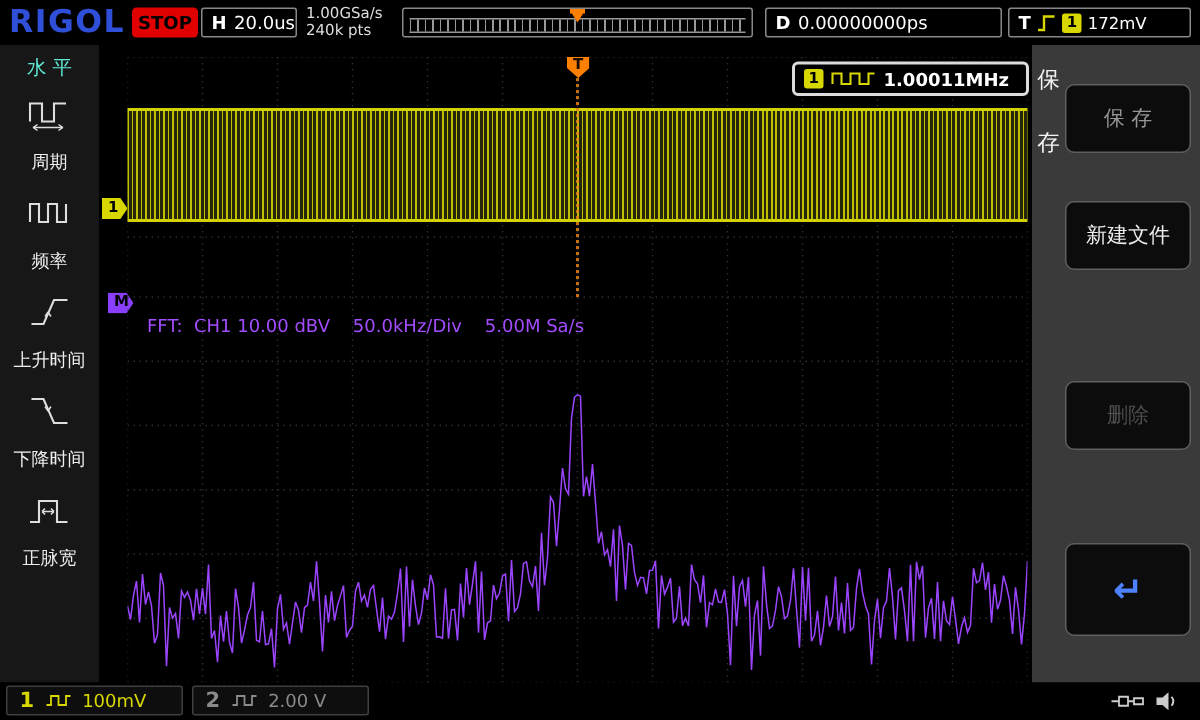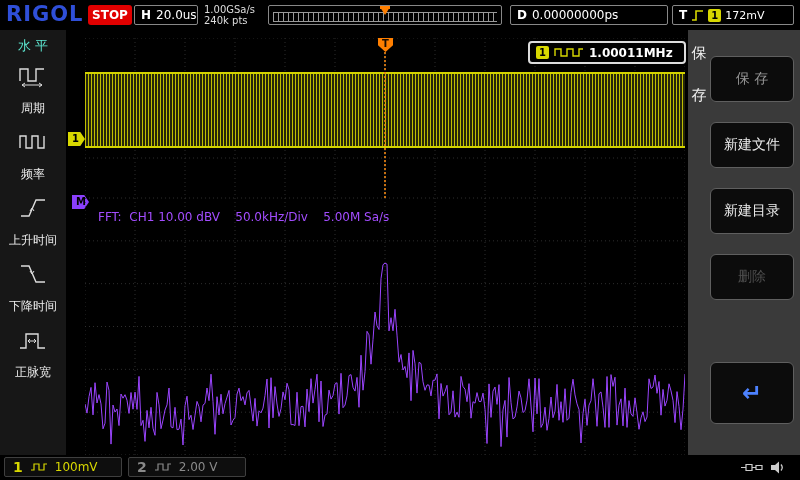--- a/index.html
+++ b/index.html
@@ -7,21 +7,21 @@
     width:800px;height:480px;position:relative;overflow:hidden;
     background:#000;color:#ddd;
     font-family:"DejaVu Sans","Liberation Sans",sans-serif;
   }
   .abs{position:absolute;}
 
   
   #top-bar{left:0;top:0;width:740px;height:30px;background:#000;}
   #logo{left:6px;top:2px;font-size:21px;font-weight:bold;color:#2f4fd8;letter-spacing:1px;}
   #stop-badge{left:88px;top:5px;width:44px;height:20px;background:#e10000;border-radius:3px;
-    color:#ffffff;font-weight:bold;font-size:12px;display:flex;align-items:center;justify-content:center;}
+    color:#000000;font-weight:bold;font-size:12px;display:flex;align-items:center;justify-content:center;}
   .tb-box{border:1px solid #888;border-radius:2px;height:20px;display:flex;align-items:center;
     gap:5px;padding:0 6px;box-sizing:border-box;background:#000;}
   #h-box{left:134px;top:5px;width:64px;}
   #h-box .lbl{font-weight:bold;color:#fff;font-size:12px;}
   #h-box .val{color:#fff;font-size:12px;}
   #rate-block{left:204px;top:4px;font-size:10px;line-height:11px;color:#ddd;}
   #ov-box{left:268px;top:5px;width:234px;height:20px;border:1px solid #888;border-radius:2px;
     box-sizing:border-box;background:#000;}
   #ov-wave{position:absolute;left:4px;right:4px;top:6px;height:8px;
     background:repeating-linear-gradient(90deg,#999 0 1px,transparent 1px 5px);
@@ -68,21 +68,21 @@
 
   
   #right-menu{left:688px;top:30px;width:112px;height:425px;background:#3a3a3a;}
   .rm-char{position:absolute;left:0;width:22px;text-align:center;color:#f2f2f2;font-size:15px;}
   #rm-char-0{top:14px;}
   #rm-char-1{top:56px;}
   .rm-btn{position:absolute;left:22px;width:84px;height:46px;background:#0c0c0c;
     border:1px solid #5f5f5f;border-radius:6px;box-sizing:border-box;
     display:flex;align-items:center;justify-content:center;font-size:14px;cursor:pointer;}
   #rm-btn-0{top:26px;color:#969696;}
-  #rm-btn-1{top:92px;color:#ececec;}
+  #rm-btn-1{top:104px;color:#ececec;}
   #rm-btn-2{top:158px;color:#ececec;}
   #rm-btn-3{top:224px;color:#4f4f4f;}
   #rm-btn-4{top:332px;height:62px;color:#4d82ff;font-size:24px;font-weight:bold;}
 
   
   #bottom-bar{left:0;top:455px;width:800px;height:25px;background:#000;}
   .ch-badge{position:absolute;top:2px;height:20px;background:#0e0e0e;border:1px solid #3f3f3f;border-radius:2px;
     display:flex;align-items:center;gap:7px;padding:0 8px;box-sizing:border-box;cursor:pointer;}
   #ch1-badge{left:4px;width:118px;color:#d8d800;}
   #ch2-badge{left:128px;width:118px;color:#8a8a8a;}
@@ -227,21 +227,20 @@
       <line x1="0" y1="257" x2="600" y2="257" stroke="#2e2e2e" stroke-width="1" stroke-dasharray="1,3"></line>
       <polyline points="0,206.0 2,215.1 4,198.7 6,189.4 8,216.9 10,184.7 12,205.0 14,196.6 16,205.9 18,230.8 20,225.2 22,184.0 24,192.3 26,246.1 28,207.0 30,214.1 32,211.0 34,227.6 36,196.0 38,200.2 40,196.7 42,202.2 44,215.4 46,194.5 48,211.2 50,194.1 52,211.4 54,178.4 56,227.6 58,222.3 60,243.4 62,212.4 64,229.8 66,209.3 68,230.2 70,237.3 72,194.4 74,206.8 76,230.7 78,222.1 80,212.0 82,206.9 84,190.0 86,228.8 88,229.9 90,209.3 92,231.7 94,231.2 96,221.1 98,247.0 100,207.7 102,198.2 104,221.6 106,217.2 108,231.5 110,217.2 112,203.4 114,208.7 116,223.8 118,207.1 120,205.4 122,190.0 124,202.7 126,176.2 128,203.6 130,236.3 132,198.7 134,217.0 136,196.2 138,215.8 140,205.7 142,199.1 144,192.4 146,227.0 148,222.3 150,219.4 152,196.0 154,190.1 156,202.7 158,198.6 160,206.9 162,194.9 164,192.4 166,208.0 168,223.1 170,200.4 172,228.1 174,212.8 176,214.8 178,210.1 180,197.5 182,181.0 184,230.0 186,179.7 188,219.8 190,188.6 192,206.0 194,218.4 196,210.7 198,193.9 200,201.8 202,185.2 204,191.8 206,226.7 208,226.5 210,227.5 212,194.2 214,227.7 216,208.6 218,208.3 220,228.9 222,191.1 224,213.6 226,180.7 228,205.1 230,191.3 232,176.2 234,223.8 236,183.0 238,228.5 240,217.2 242,215.9 244,192.1 246,201.1 248,197.5 250,186.0 252,184.7 254,216.1 256,175.3 258,209.7 260,207.1 262,197.9 264,177.6 266,176.6 268,189.4 270,193.1 272,179.4 274,209.3 276,157.2 278,192.2 280,173.7 282,133.3 284,136.9 286,166.2 288,141.7 290,114.0 292,127.8 294,131.5 296,80.7 298,66.7 300,65.2 302,66.1 304,132.9 306,119.7 308,132.8 310,111.3 312,137.1 314,164.2 316,156.5 318,172.0 320,168.4 322,179.7 324,154.9 326,202.7 328,152.4 330,165.8 332,195.1 334,164.3 336,165.6 338,183.8 340,192.3 342,186.9 344,187.2 346,197.9 348,182.3 350,182.2 352,175.9 354,220.9 356,185.5 358,198.1 360,193.6 362,187.3 364,216.8 366,214.1 368,192.8 370,219.1 372,214.1 374,219.3 376,178.4 378,188.5 380,191.2 382,203.7 384,185.6 386,220.2 388,203.7 390,205.2 392,194.6 394,203.4 396,203.6 398,195.1 400,211.3 402,245.5 404,185.9 406,219.4 408,193.1 410,189.1 412,206.4 414,186.6 416,248.6 418,211.9 420,202.4 422,239.1 424,179.5 426,204.7 428,221.0 430,219.2 432,208.9 434,193.1 436,199.8 438,214.5 440,212.6 442,202.3 444,180.8 446,208.0 448,233.8 450,180.0 452,215.8 454,180.6 456,229.4 458,225.4 460,209.2 462,232.3 464,220.3 466,199.0 468,219.7 470,213.2 472,186.4 474,222.3 476,203.7 478,224.3 480,190.7 482,222.3 484,220.2 486,194.4 488,181.2 490,196.9 492,205.8 494,211.5 496,245.0 498,215.7 500,201.2 502,227.4 504,207.2 506,202.7 508,180.7 510,200.1 512,228.3 514,195.8 516,193.9 518,209.2 520,229.4 522,178.5 524,229.4 526,176.6 528,188.4 530,179.2 532,227.1 534,207.2 536,200.8 538,227.9 540,190.1 542,229.4 544,202.6 546,215.8 548,218.4 550,199.8 552,214.9 554,231.3 556,219.9 558,213.8 560,223.6 562,219.0 564,180.8 566,190.5 568,189.0 570,177.0 572,195.3 574,183.5 576,217.2 578,191.4 580,208.1 582,202.2 584,185.8 586,192.9 588,202.3 590,224.6 592,193.6 594,208.5 596,231.7 598,211.1 600,176.1" fill="none" stroke="#9b45ff" stroke-width="1"></polyline>
     </svg>
 </div>
 
 <div id="right-menu" class="abs">
   <div id="rm-char-0" class="rm-char">保</div>
   <div id="rm-char-1" class="rm-char">存</div>
   <div id="rm-btn-0" class="rm-btn">保 存</div>
   <div id="rm-btn-1" class="rm-btn">新建文件</div>
-  <div id="rm-btn-2" class="rm-btn">新建目录</div>
   <div id="rm-btn-3" class="rm-btn">删除</div>
   <div id="rm-btn-4" class="rm-btn">↵</div>
 </div>
 
 <div id="bottom-bar" class="abs">
   <div id="ch1-badge" class="ch-badge">
     <span class="ch-num">1</span>
     <svg width="18" height="10" viewBox="0 0 18 10">
       <path d="M1,8 H4 V2 H9 V8 H14 V2 H17" stroke="#d8d800" stroke-width="1.2" fill="none"></path>
     </svg>

